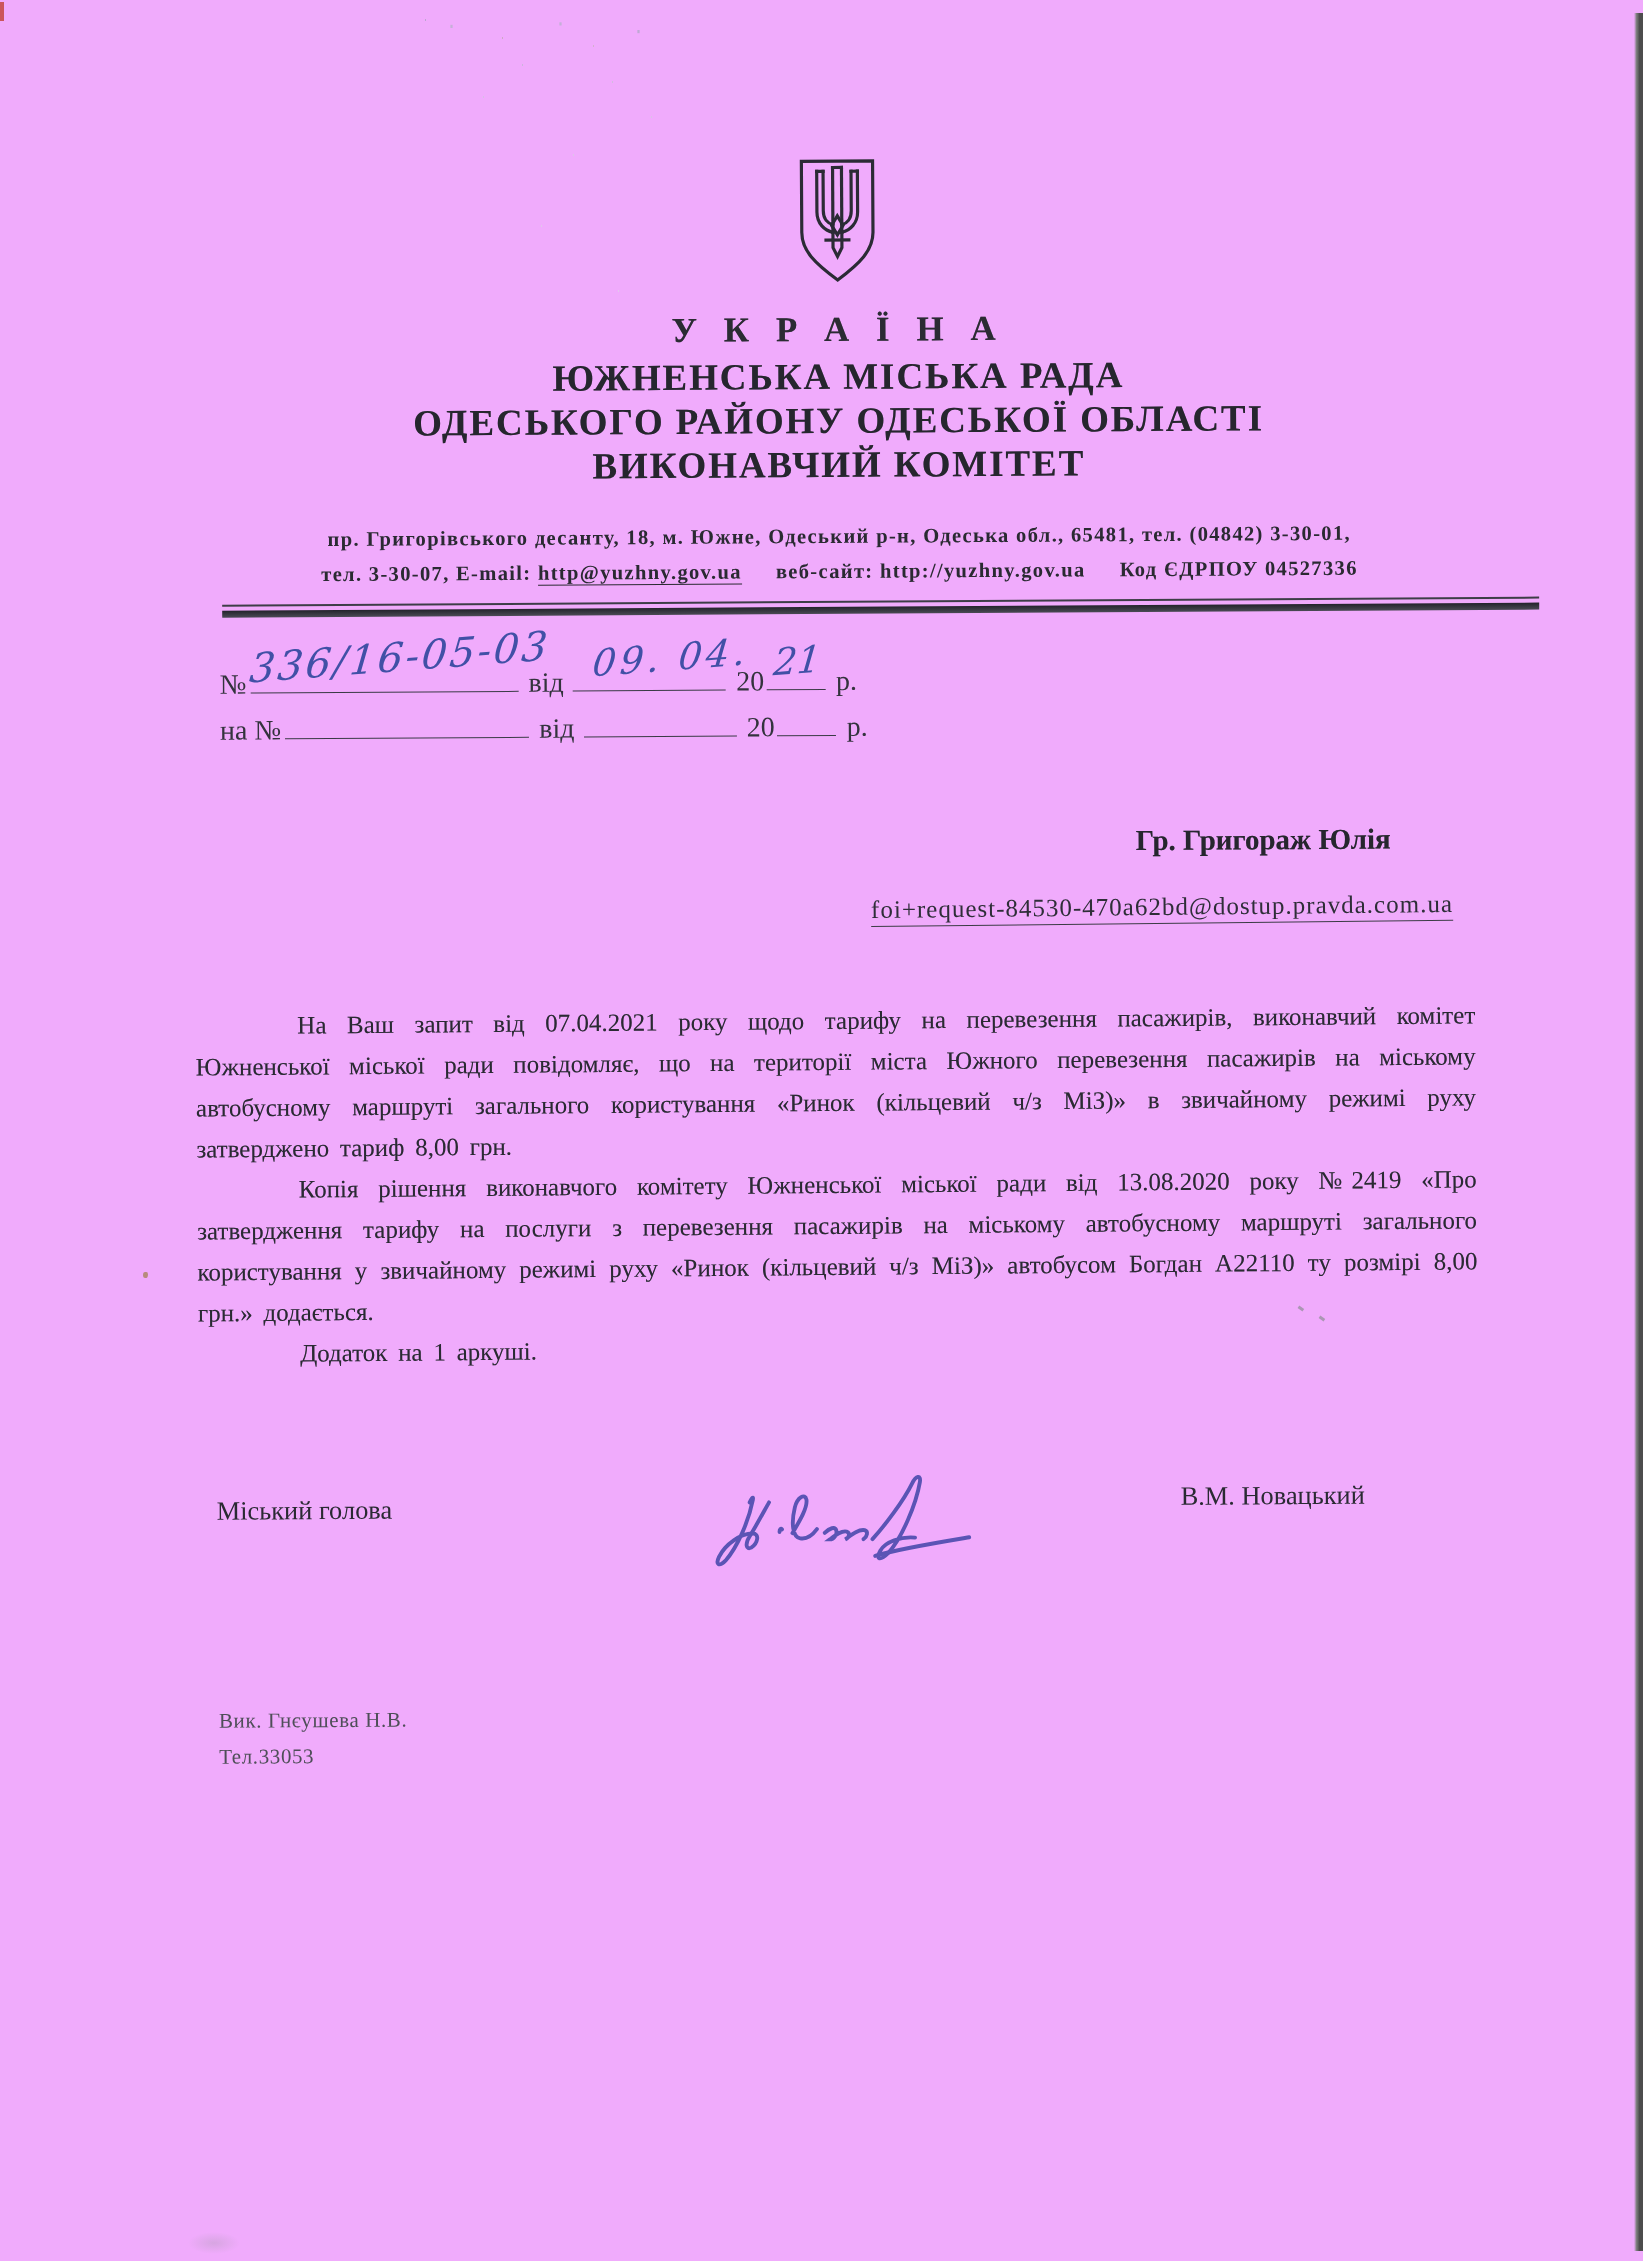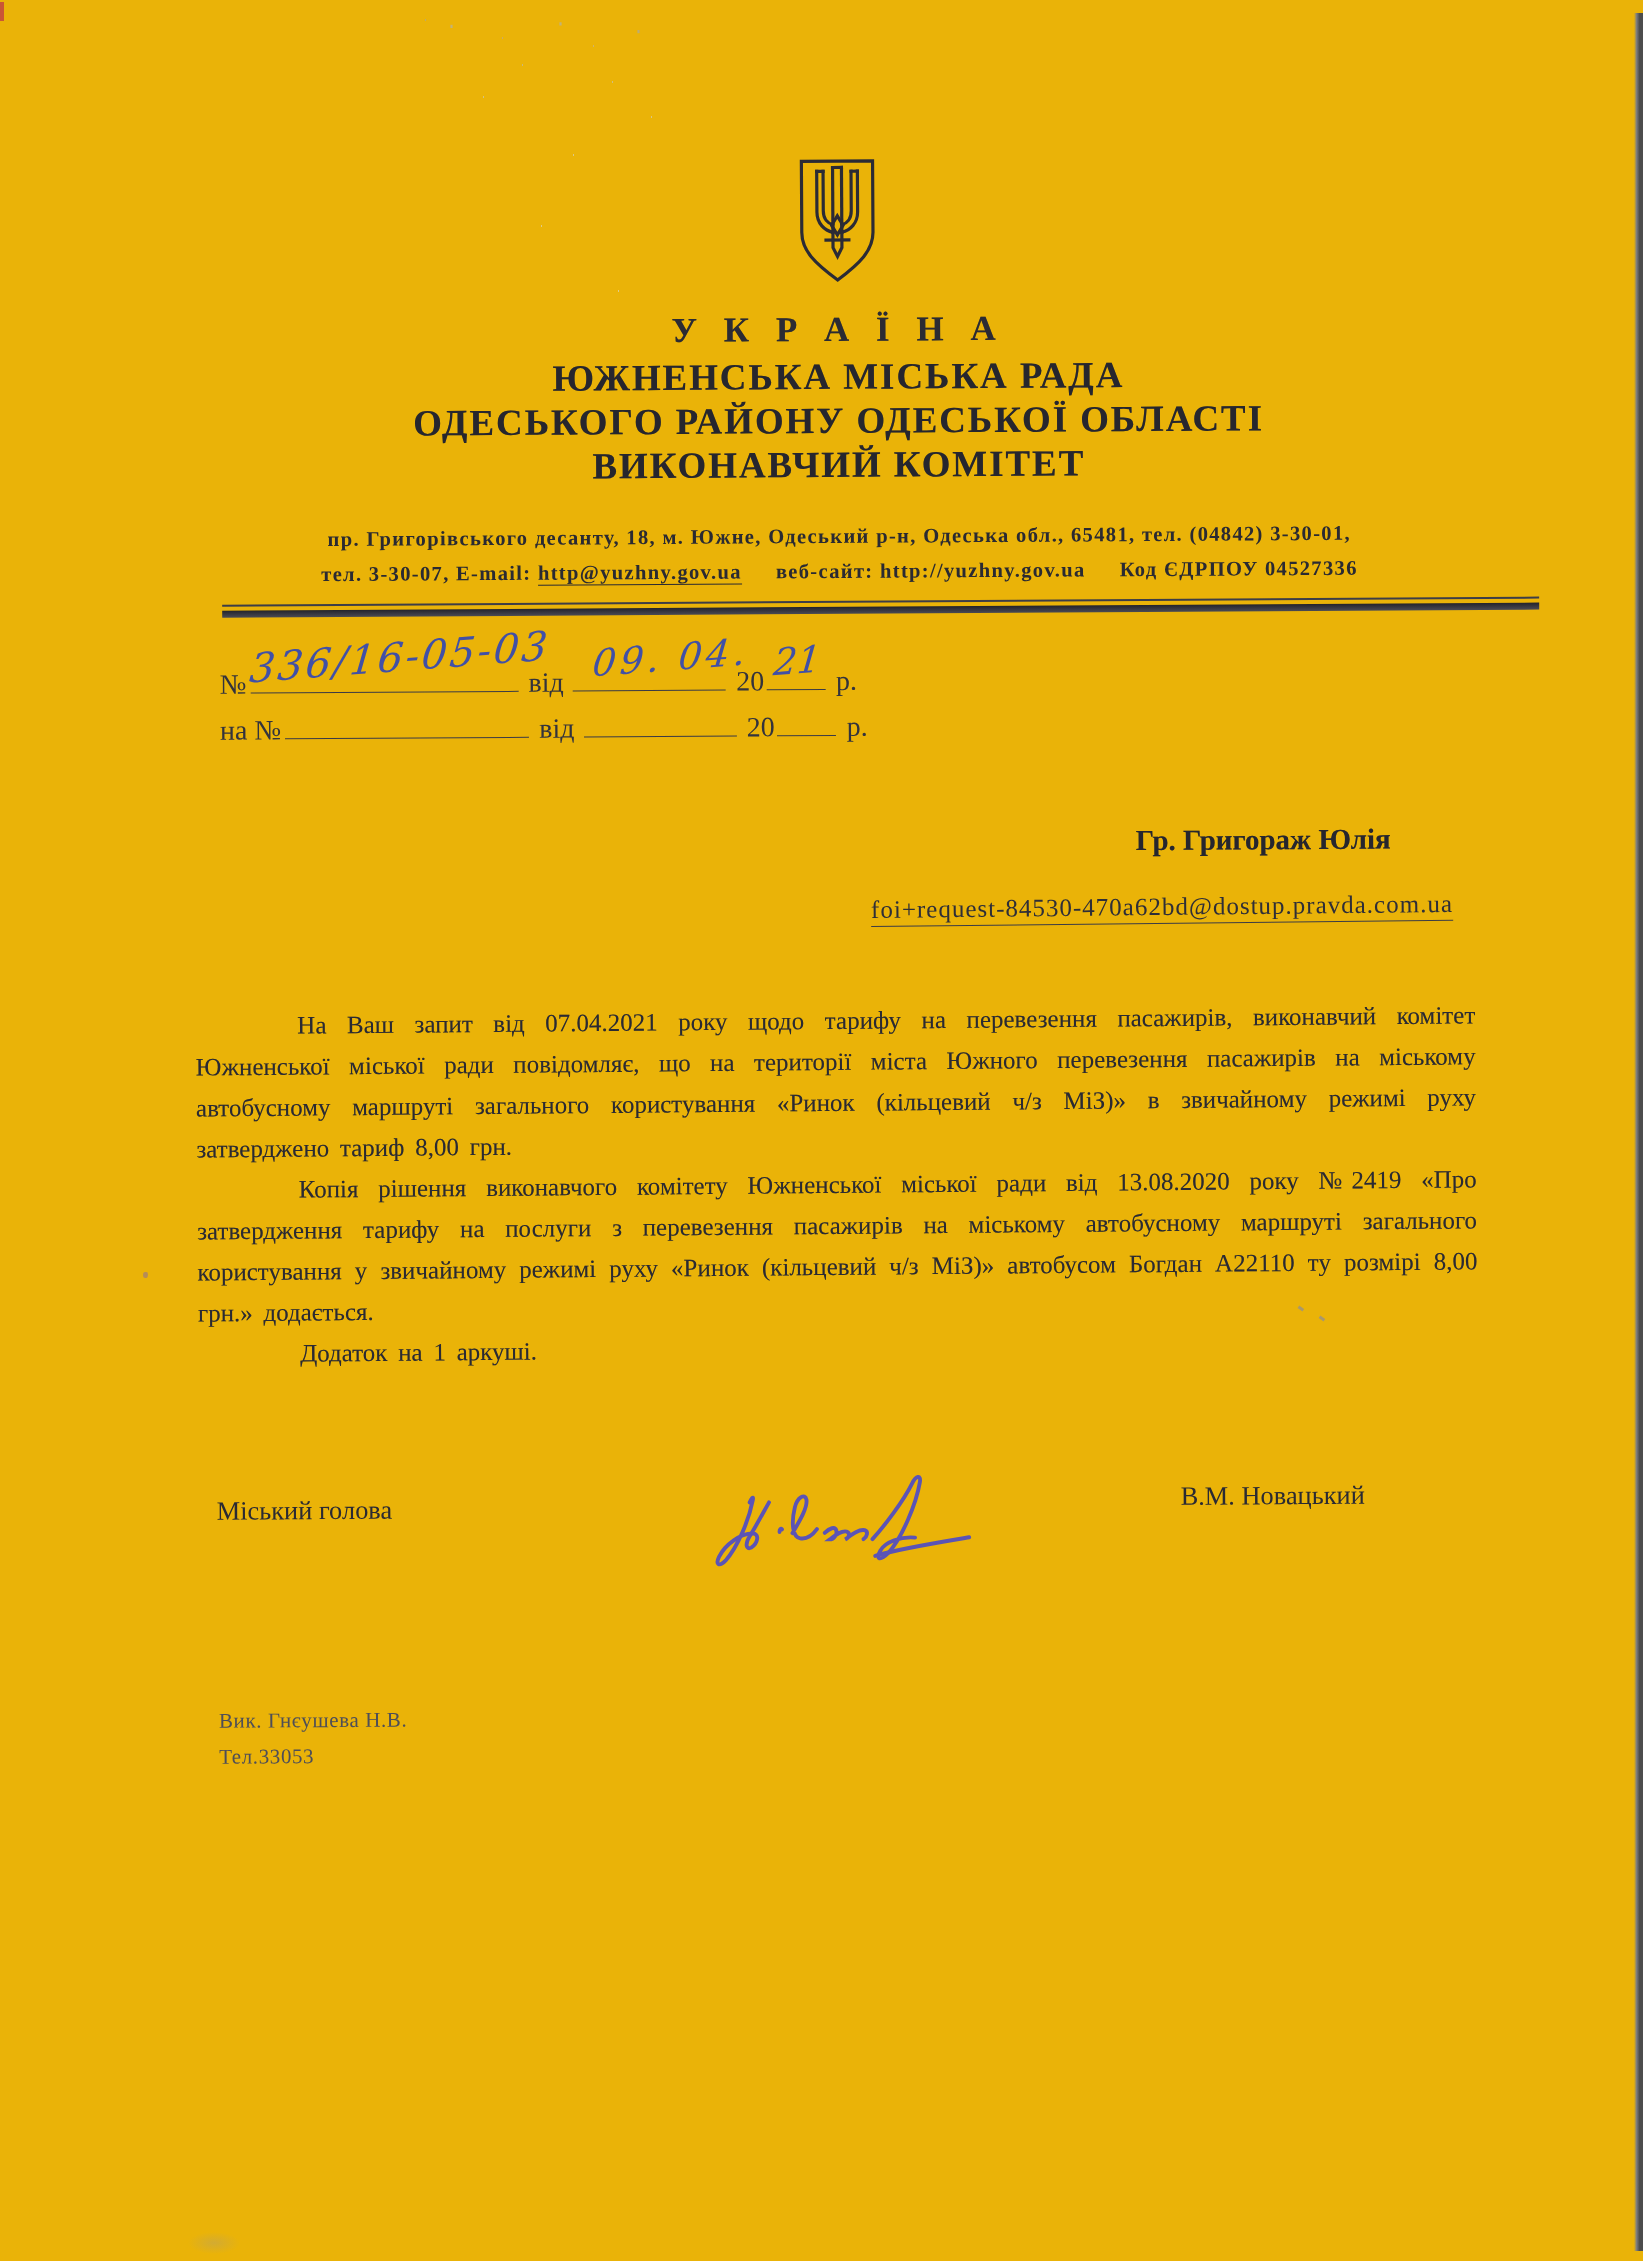--- a/index.html
+++ b/index.html
@@ -1,18 +1,18 @@
 <!DOCTYPE html>
 <html style="font-size:10.3px"><head>
 <meta charset="utf-8">
 <style>
   html,body{margin:0;padding:0;background:#e8e8e8;}
   .page{
     position:relative;width:1644px;height:2261px;margin:0 auto;
-    background:#eab308;overflow:hidden;
+    background:#f0abfc;overflow:hidden;
     font-family:"Liberation Serif", serif;
     color:#26262e;
   }
   .tilt{position:absolute;inset:0;transform:rotate(-0.35deg);transform-origin:50% 40%;}
   
   .letterhead{position:absolute;top:0;left:39px;right:0;text-align:center;}
   .coat{margin-top:157px;width:89px;height:128px;display:inline-block;}
   .country{margin-top:23px;font-size:35px;font-weight:bold;letter-spacing:9px;color:#2b2b33;
            text-shadow:0 0 0.6px rgba(40,40,55,.45);}
   .orgline{font-size:37px;font-weight:bold;line-height:44px;color:#26262e;letter-spacing:1.9px;

